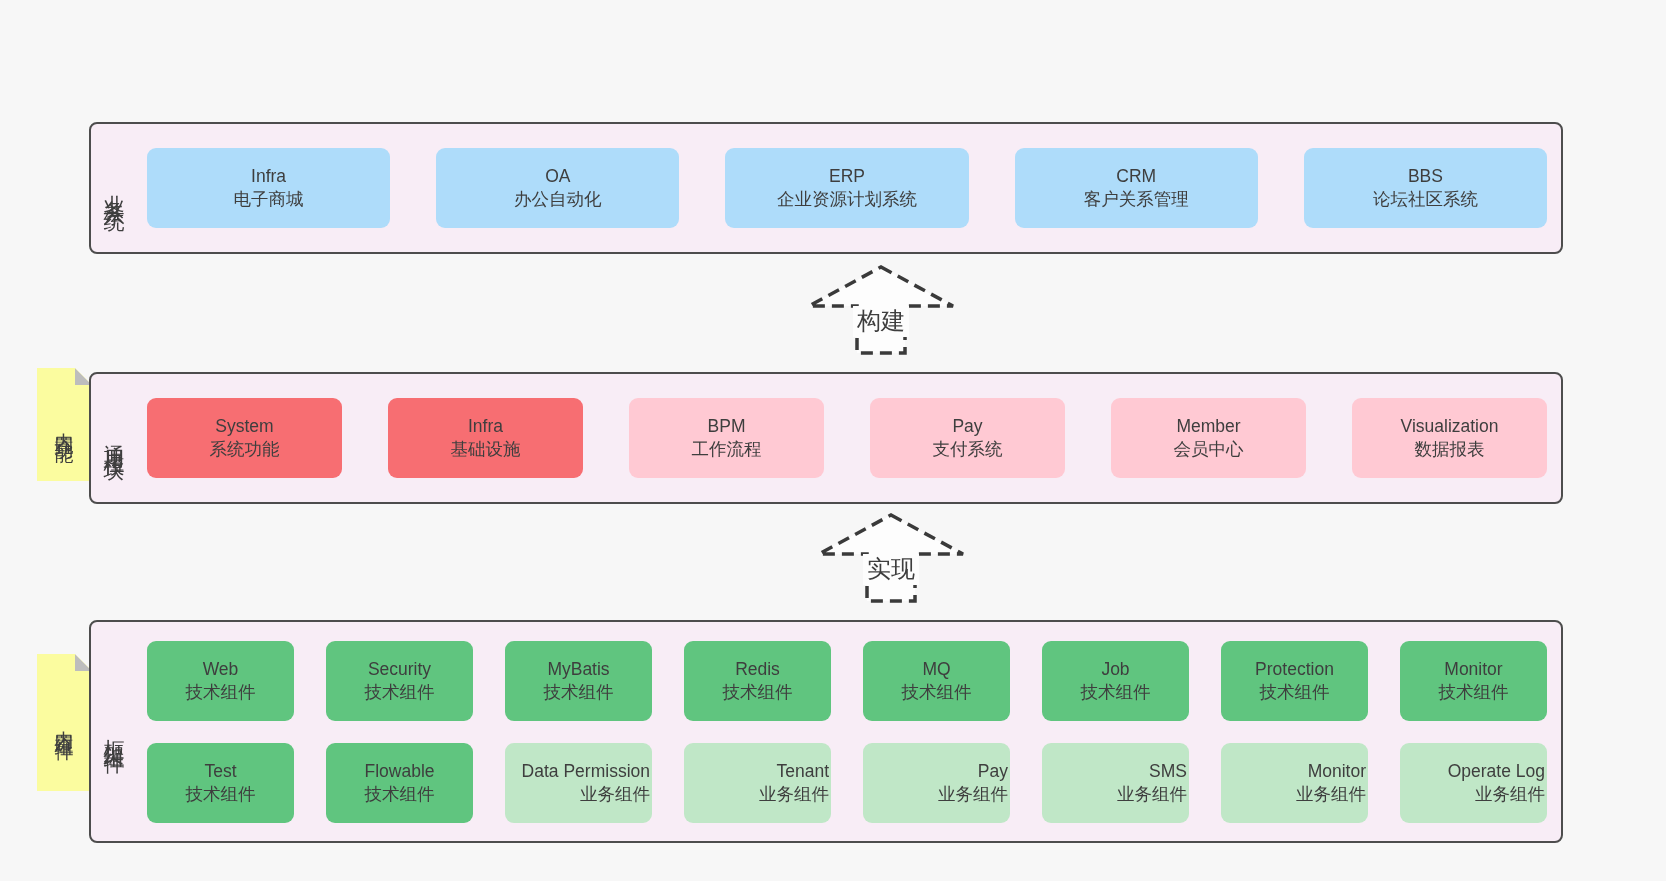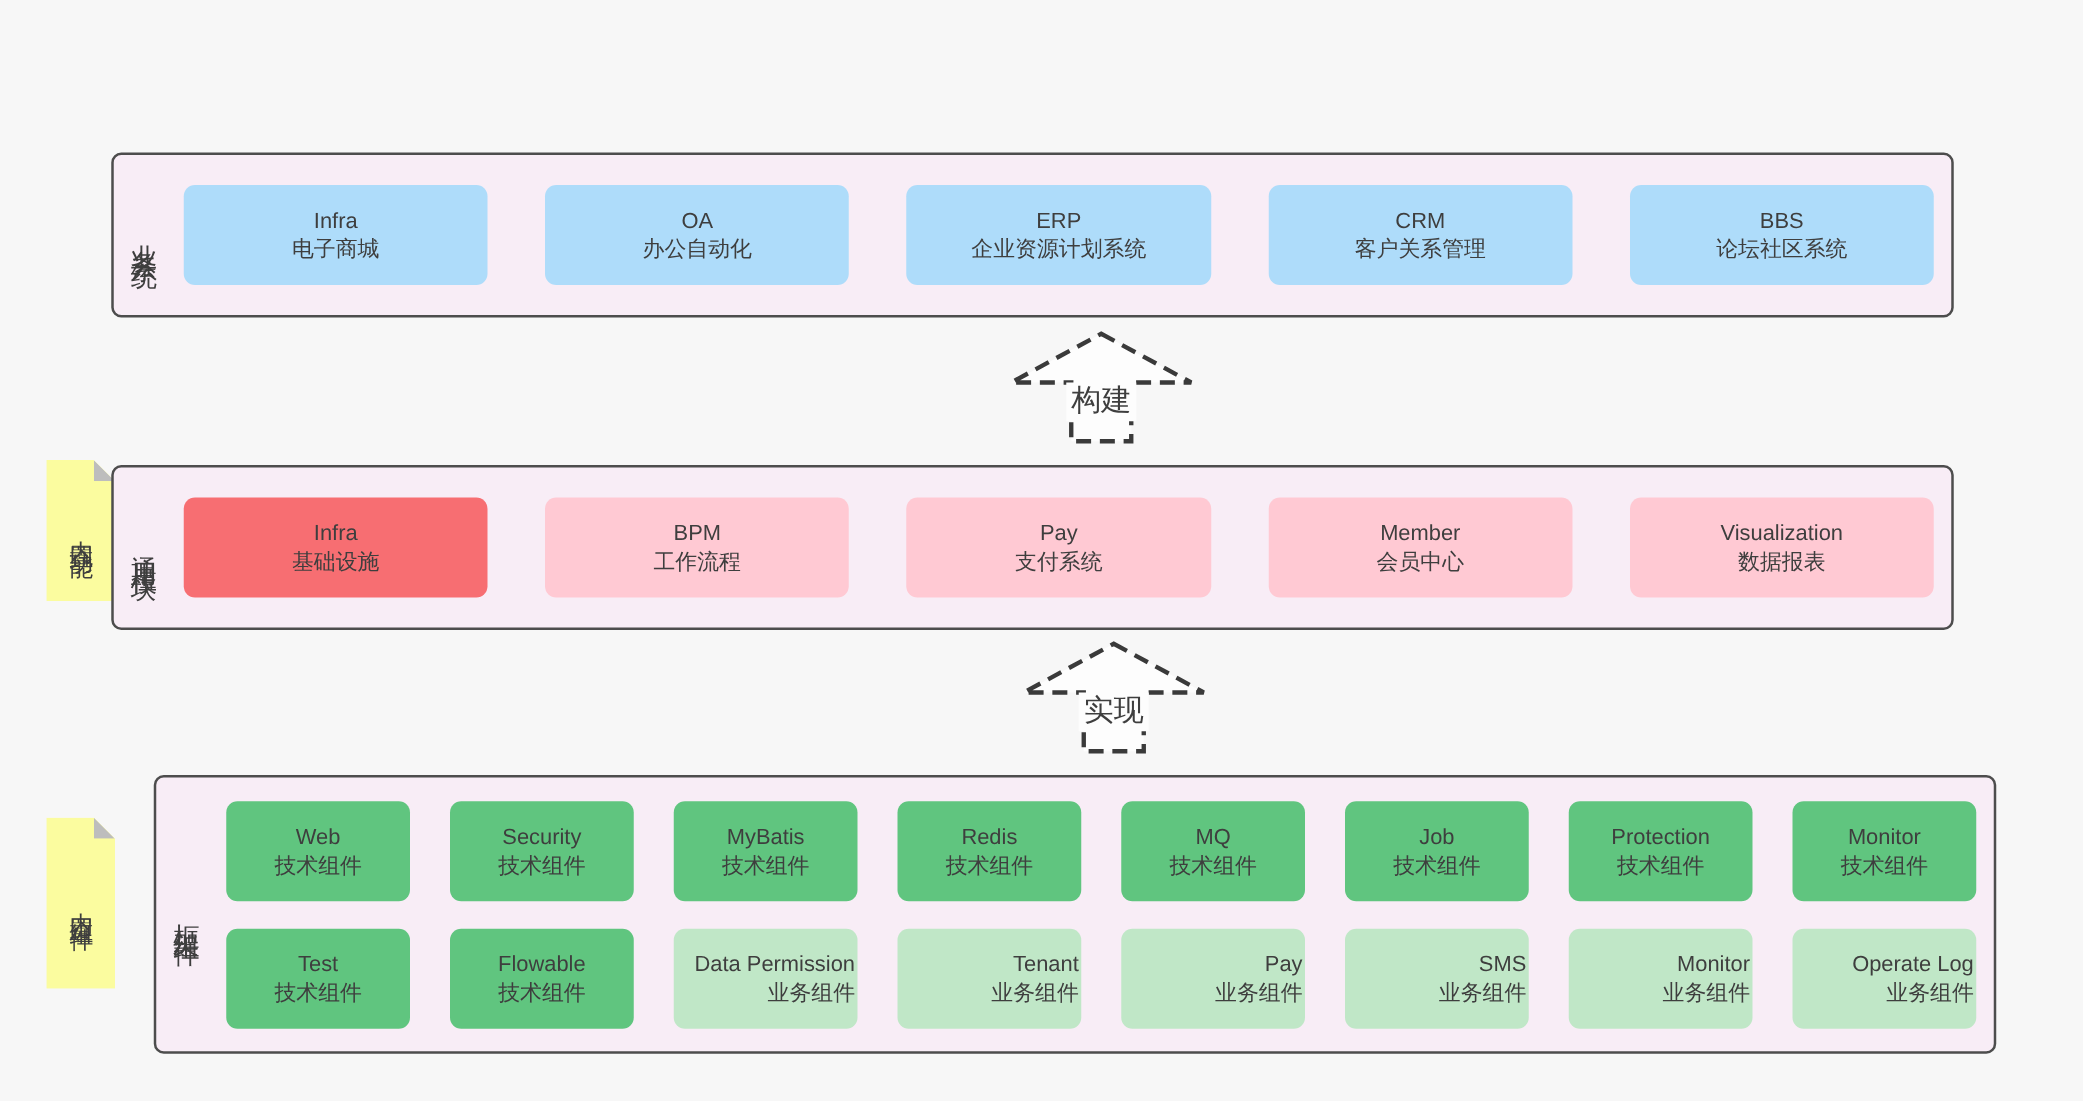--- a/index.html
+++ b/index.html
@@ -15,21 +15,21 @@
   
   .layer{
     position:absolute;left:89px;width:1474px;
     background:var(--container_bg);
     border:2px solid var(--container_border);
     border-radius:8px;box-sizing:border-box;
     z-index:2;
   }
   #layer-0{top:122px;height:132px;}
   #layer-1{top:372px;height:132px;}
-  #layer-2{top:620px;height:223px;margin-left:34px;}
+  #layer-2{top:620px;height:223px;}
 
   .vlabel{
     position:absolute;left:13px;top:50%;transform:translateY(-50%);
     writing-mode:vertical-rl;text-orientation:upright;
     font-size:21px;letter-spacing:5px;line-height:1;
     white-space:nowrap;
   }
 
   .rows{
     position:absolute;left:56px;right:14px;top:0;bottom:0;
@@ -128,20 +128,24 @@
           </div>
         </div>
       </div>
   </section>
 
   <section class="layer" id="layer-1">
     <span class="vlabel">通用模块</span>
     <div class="rows">
         <div class="row">
           <div class="box red">
+            <span class="box-title">System</span>
+            <span class="box-subtitle">系统功能</span>
+          </div>
+          <div class="box red">
             <span class="box-title">Infra</span>
             <span class="box-subtitle">基础设施</span>
           </div>
           <div class="box pink">
             <span class="box-title">BPM</span>
             <span class="box-subtitle">工作流程</span>
           </div>
           <div class="box pink">
             <span class="box-title">Pay</span>
             <span class="box-subtitle">支付系统</span>

